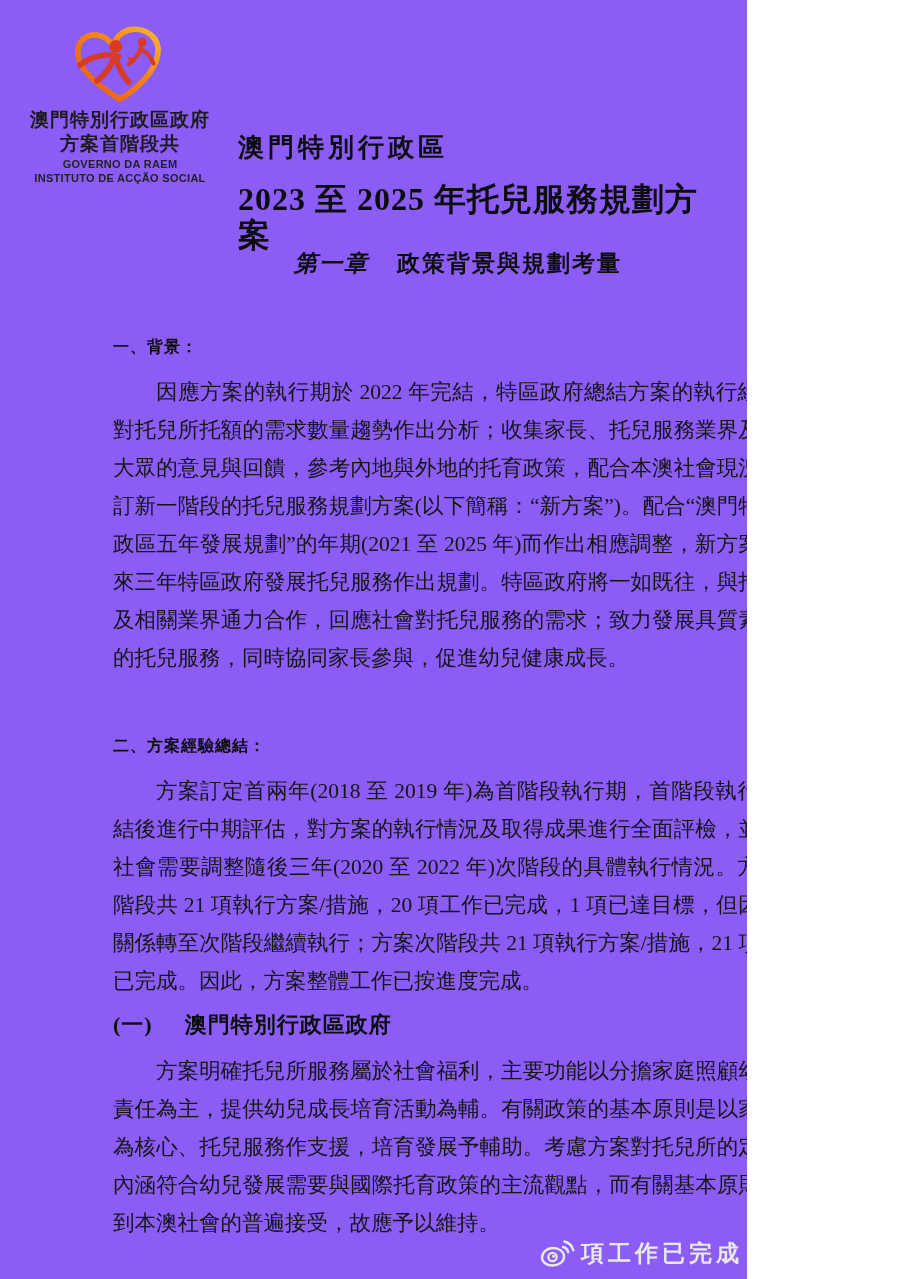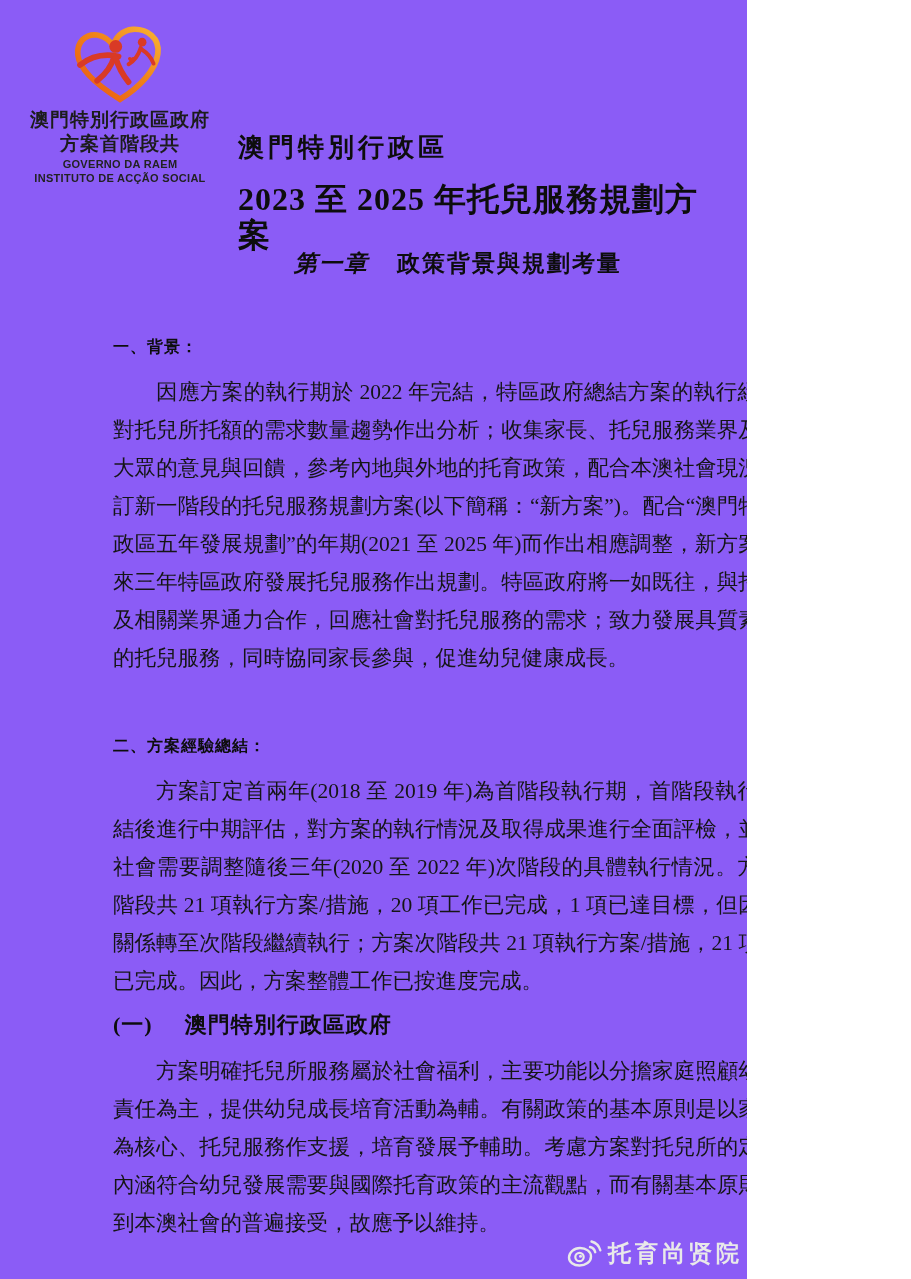--- a/index.html
+++ b/index.html
@@ -133,16 +133,16 @@
   </div>
 
   <div class="watermark">
     <svg width="36" height="30" viewBox="0 0 36 30">
       <path d="M14,9 C20,9 25,12.5 25,17.5 C25,23 19.5,26.5 13.5,26.5 C7.5,26.5 3,23 3,18.5 C3,13.5 8,9 14,9 Z" fill="none" stroke="#e9e9e9" stroke-width="2.4"></path>
       <circle cx="13.5" cy="18" r="4.2" fill="none" stroke="#e9e9e9" stroke-width="2.2"></circle>
       <circle cx="14.5" cy="17.2" r="1.5" fill="#e9e9e9"></circle>
       <path d="M24,8 a7,7 0 0 1 5.2,5.2" fill="none" stroke="#e9e9e9" stroke-width="2.4" stroke-linecap="round"></path>
       <path d="M25.5,2.5 a12.5,12.5 0 0 1 8.8,8.8" fill="none" stroke="#e9e9e9" stroke-width="2.4" stroke-linecap="round"></path>
     </svg>
-    <span>托育尚贤院</span>
+    <span>項工作已完成</span>
   </div>
 
 </div>
 
 </body></html>

